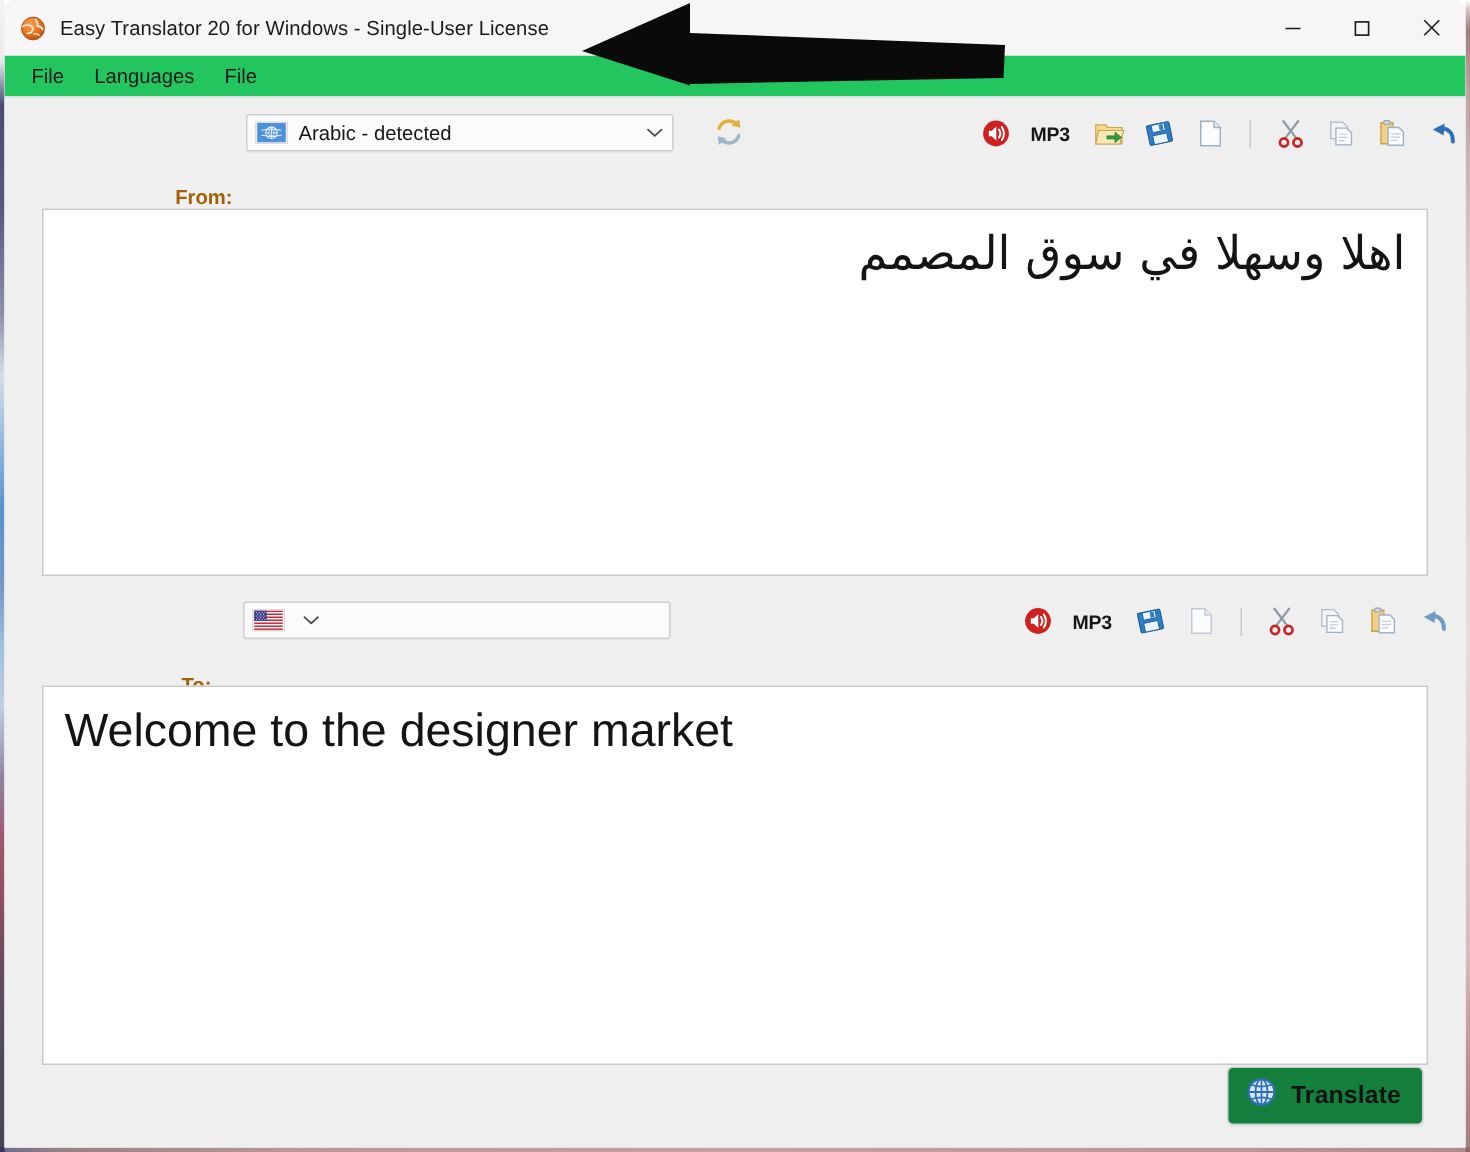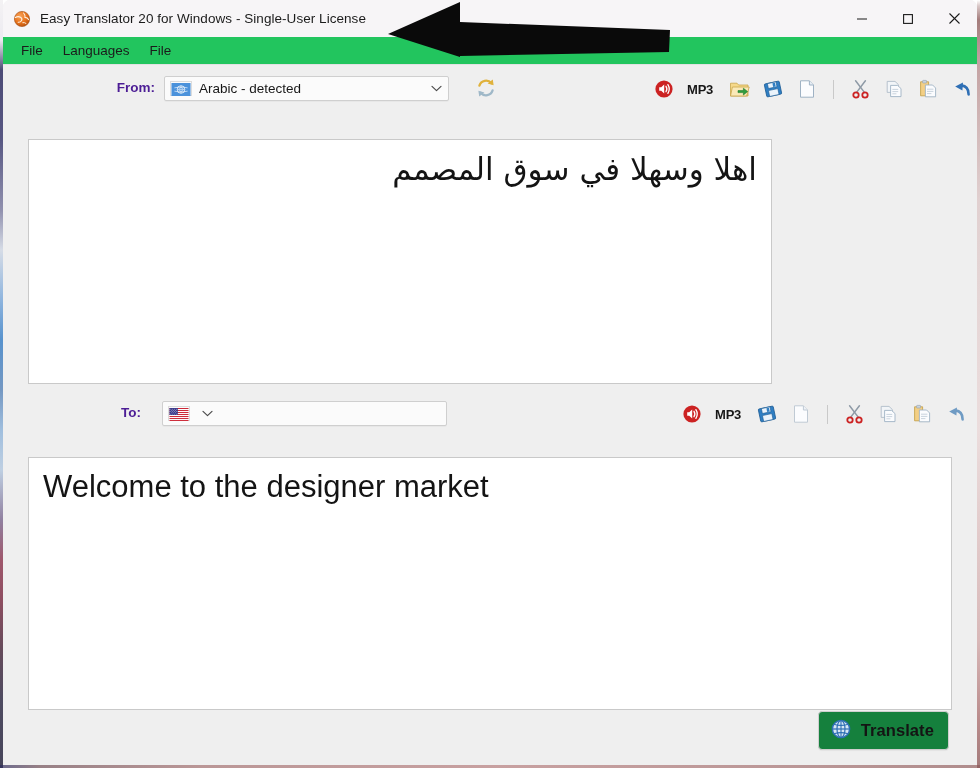--- a/index.html
+++ b/index.html
@@ -156,23 +156,24 @@
   .lang-row {
     height: 45px;
     min-height: 45px;
     display: flex;
     align-items: center;
     position: relative;
   }
   .lang-label {
     font-size: 13.5px;
     font-weight: bold;
-    color: #4c1d95;
+    color: #a16207;
     text-align: right;
     white-space: nowrap;
+    margin-top: 44px;
   }
   .combo {
     height: 25px;
     background: #fbfbfb;
     border: 1px solid #cfcfcf;
     border-radius: 2px;
     display: flex;
     align-items: center;
     padding: 0 2px 0 5px;
     box-sizing: border-box;
@@ -481,21 +482,21 @@
               <path d="M6 2.4 H15.4 L17 4.6 V8.4 H6 Z" fill="#fbfcfe" stroke="#8c98a4" stroke-width="0.8"></path>
               <path d="M2.4 8.4 H18.2 L16.4 15.6 H2.4 Z" fill="#6f7b86" stroke="#4f5a64" stroke-width="0.8"></path>
               <path d="M2.4 12 H16.6 L16 17.6 H2.4 Z" fill="#8fbf6f" stroke="#5d8a45" stroke-width="0.8"></path>
               <rect x="5.4" y="13.4" width="8" height="1" fill="#4f5a64"></rect>
             </svg>
           </div>
 
         </div>
       </div>
 
-      <div class="textbox" style="left:25px;top:74px;width:744px;height:245px;">
+      <div class="textbox" style="left:25px;top:74px;width:924px;height:245px;">
         <div id="source-text">اهلا وسهلا في سوق المصمم</div>
       </div>
 
       <div class="lang-row" style="position:absolute;left:0;top:325px;width:974px;height:48px;">
 
         <div class="lang-label" style="position:absolute;left:110px;top:15px;width:28px;">To:</div>
 
         <div class="combo" style="position:absolute;left:159px;top:11px;width:285px;">
           <span class="flag">
             <svg viewBox="0 0 22 15" width="20" height="13" aria-hidden="true">

